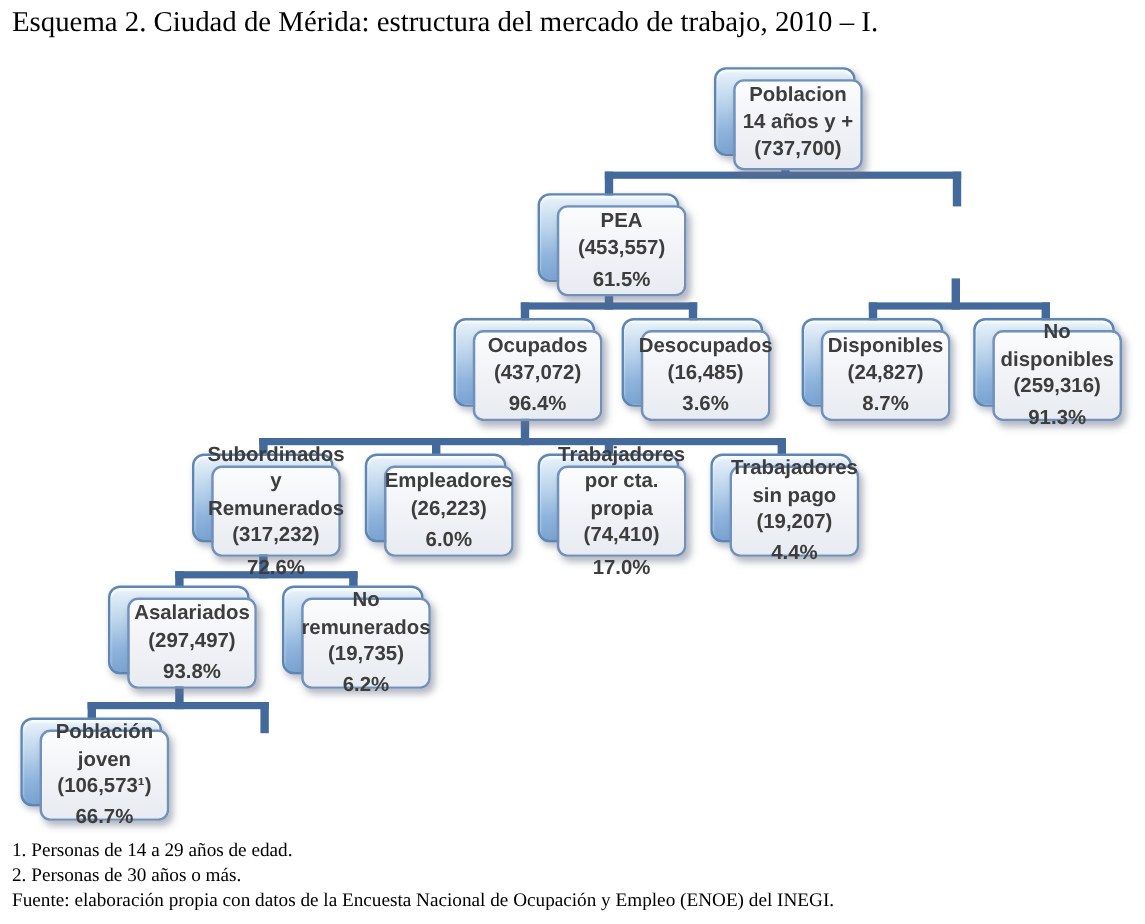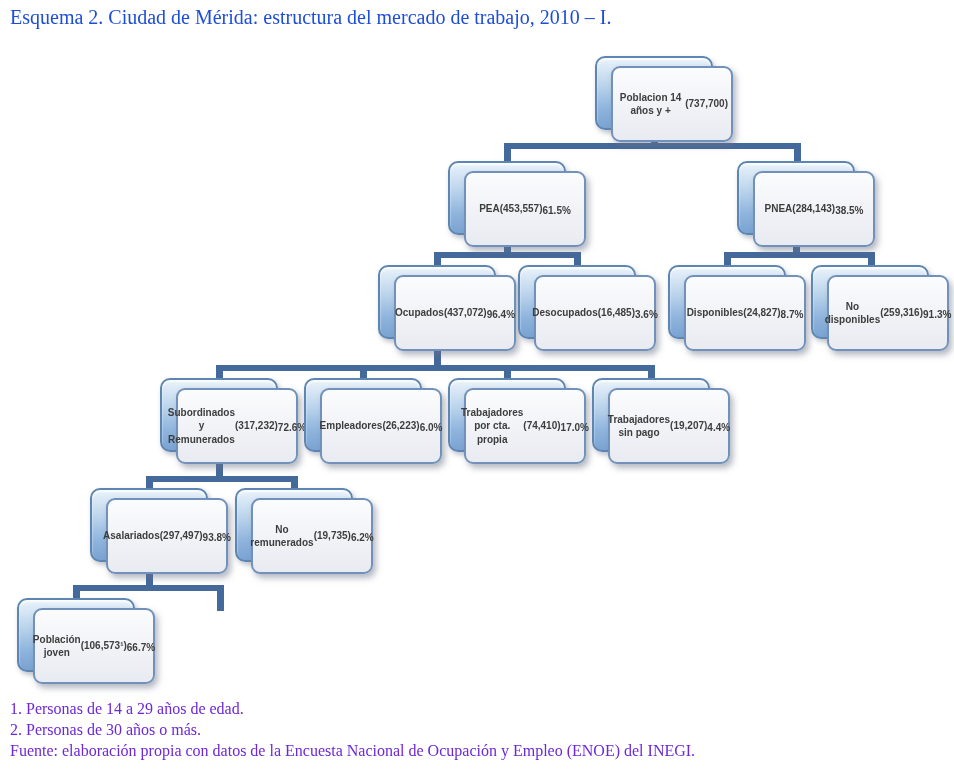--- a/index.html
+++ b/index.html
@@ -1,37 +1,37 @@
 <!DOCTYPE html>
 <html><head>
 <meta charset="utf-8">
 <style>
   html,body{margin:0;padding:0;background:#ffffff;}
   .canvas{position:relative;width:954px;height:770px;background:#ffffff;overflow:hidden;
           font-family:"Liberation Sans",sans-serif;}
   .title{position:absolute;left:10px;top:6px;font-family:"Liberation Serif",serif;
-         font-size:20px;color:#1d4ed8;white-space:nowrap;}
+         font-size:24px;color:#000000;white-space:nowrap;}
   
   .hl,.vl{position:absolute;background:#44699b;z-index:1;}
   
   .node{position:absolute;width:134px;height:86px;z-index:2;}
   .back{position:absolute;left:0;top:0;width:118px;height:74px;box-sizing:border-box;
         border-radius:10px;border:2px solid #5e86b2;
         background:linear-gradient(180deg,#eaf3fb 0%,#bcd5ec 38%,#8fb4dd 72%,#7aa3d1 100%);
         box-shadow:2px 3px 5px rgba(110,120,140,.45), inset 0 2px 2px rgba(255,255,255,.85);}
-  .front{position:absolute;left:16px;top:10px;width:122px;height:76px;box-sizing:border-box;
+  .front{position:absolute;left:16px;top:10px;width:108px;height:76px;box-sizing:border-box;
         border-radius:9px;border:2px solid #7191bb;
         background:linear-gradient(180deg,#fbfcfd 0%,#f0f2f6 55%,#e8ebf1 100%);
         box-shadow:3px 4px 6px rgba(108,114,134,.5);
-        display:flex;align-items:center;justify-content:center;
-        text-align:center;font-size:10px;font-weight:bold;color:#3d3d3d;line-height:1.32;
+        display:flex;flex-direction:column;align-items:center;justify-content:center;
+        text-align:center;font-size:17px;font-weight:bold;color:#3d3d3d;line-height:1.32;
         padding:3px;}
   .pct{margin-top:4px;text-align:right;}
   .footer{position:absolute;left:10px;top:698px;font-family:"Liberation Serif",serif;
-          font-size:16px;color:#6d28d9;line-height:21px;}
+          font-size:16px;color:#000000;line-height:21px;}
 </style>
 </head>
 <body>
 
 <div class="canvas">
 
   <div class="title">Esquema 2. Ciudad de Mérida: estructura del mercado de trabajo, 2010 – I.</div>
 
   <div>
 
@@ -79,28 +79,20 @@
 
   <div class="node" style="left:448px;top:161px">
     <div class="back"></div>
     <div class="front">
       <div>PEA</div>
       <div>(453,557)</div>
       <div class="pct">61.5%</div>
     </div>
   </div>
 
-  <div class="node" style="left:737px;top:161px">
-    <div class="back"></div>
-    <div class="front">
-      <div>PNEA</div>
-      <div>(284,143)</div>
-      <div class="pct">38.5%</div>
-    </div>
-  </div>
 
   <div class="node" style="left:378px;top:265px">
     <div class="back"></div>
     <div class="front">
       <div>Ocupados</div>
       <div>(437,072)</div>
       <div class="pct">96.4%</div>
     </div>
   </div>
 

